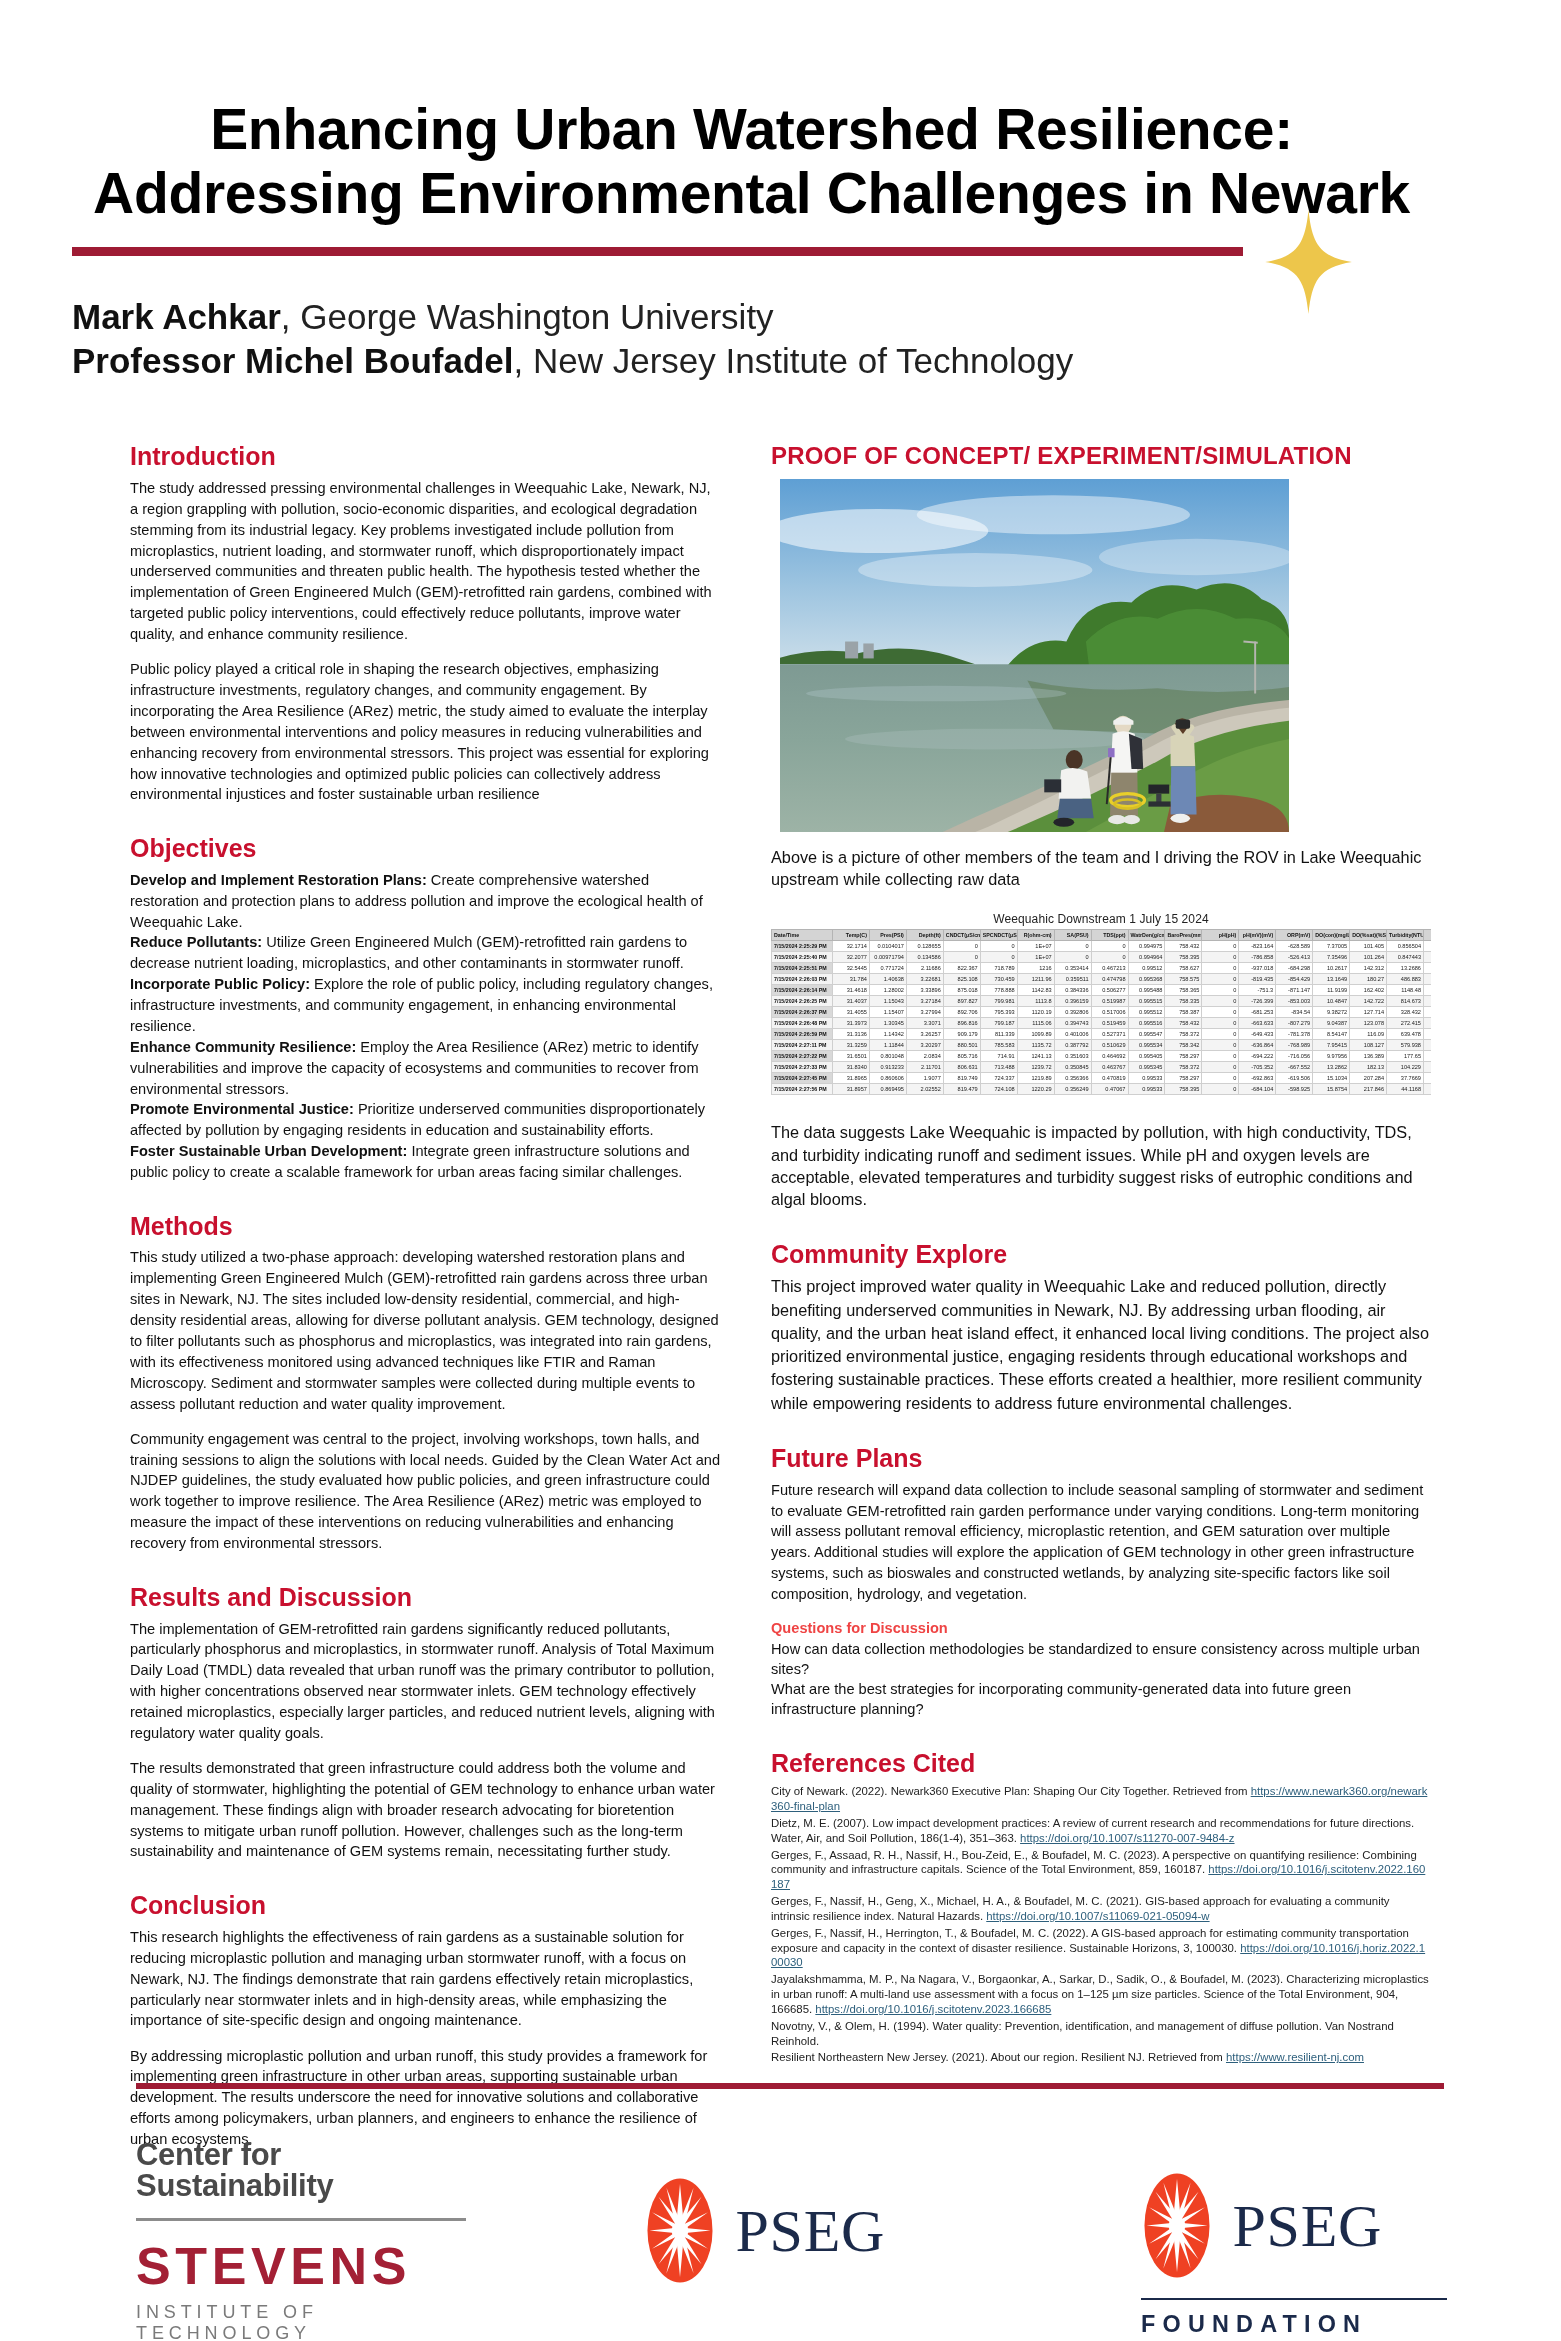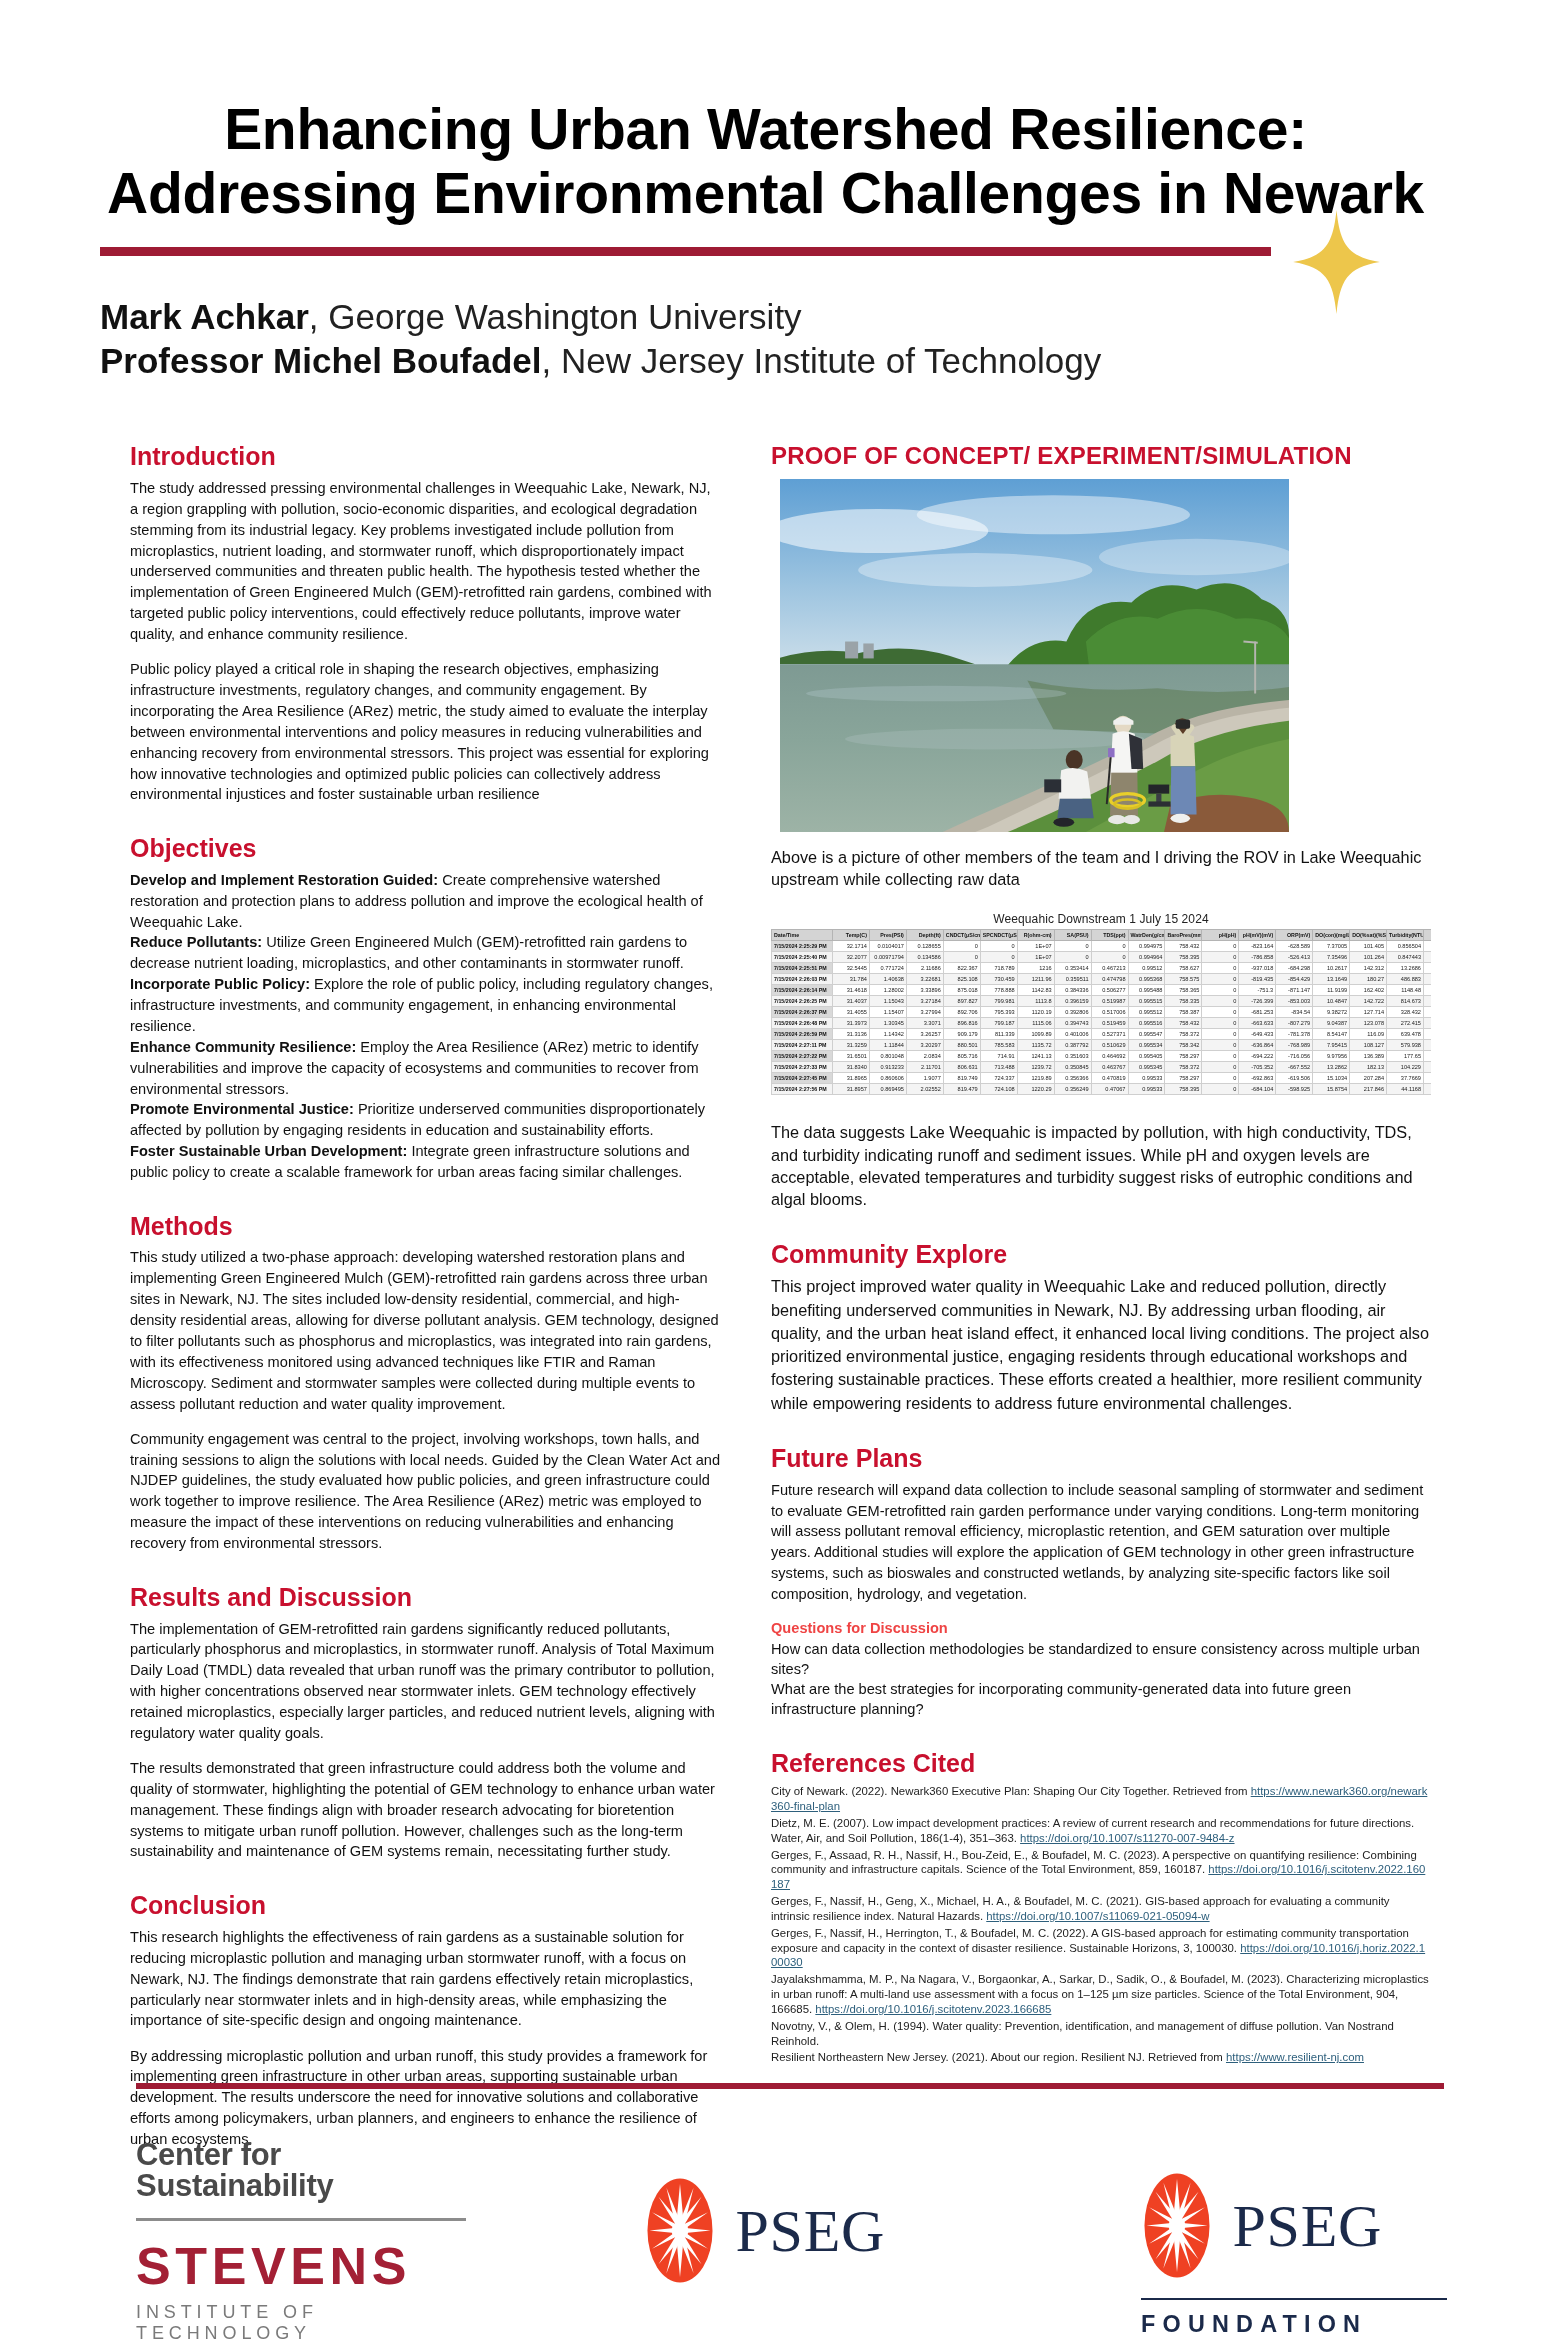--- a/index.html
+++ b/index.html
@@ -8,21 +8,21 @@
     width:1561px; height:2342px;
     background:#ffffff;
     font-family:"Liberation Sans", sans-serif;
     color:#1a1a1a;
     -webkit-font-smoothing:antialiased;
     overflow:hidden;
   }
   .poster { position:relative; width:1561px; height:2342px; box-sizing:border-box; }
 
   
-  .header { padding:98px 130px 0 100px; }
+  .header { padding:98px 130px 0 72px; }
   .poster-title {
     font-size:57px; line-height:1.12; font-weight:bold;
     text-align:center; color:#000; letter-spacing:-0.3px;
     margin:0 0 17px 0;
     font-family:"Liberation Sans", sans-serif;
   }
   .rule-wrap { position:relative; height:19.5px; }
   .title-rule {
     position:absolute; left:0; top:3.9px;
     width:1171px; height:9px; background:#9e1b34;
@@ -190,21 +190,21 @@
 
       <div class="sec-block">
         <h2 class="sec">Introduction</h2>
         <p class="body">The study addressed pressing environmental challenges in Weequahic Lake, Newark, NJ, a region grappling with pollution, socio-economic disparities, and ecological degradation stemming from its industrial legacy. Key problems investigated include pollution from microplastics, nutrient loading, and stormwater runoff, which disproportionately impact underserved communities and threaten public health. The hypothesis tested whether the implementation of Green Engineered Mulch (GEM)-retrofitted rain gardens, combined with targeted public policy interventions, could effectively reduce pollutants, improve water quality, and enhance community resilience.</p>
         <p class="body">Public policy played a critical role in shaping the research objectives, emphasizing infrastructure investments, regulatory changes, and community engagement. By incorporating the Area Resilience (ARez) metric, the study aimed to evaluate the interplay between environmental interventions and policy measures in reducing vulnerabilities and enhancing recovery from environmental stressors. This project was essential for exploring how innovative technologies and optimized public policies can collectively address environmental injustices and foster sustainable urban resilience</p>
       </div>
 
       <div class="sec-block">
         <h2 class="sec">Objectives</h2>
         <div id="objectives-list">
-            <div class="obj-item"><b>Develop and Implement Restoration Guided:</b><span> Create comprehensive watershed restoration and protection plans to address pollution and improve the ecological health of Weequahic Lake.</span></div>
+            <div class="obj-item"><b>Develop and Implement Restoration Plans:</b><span> Create comprehensive watershed restoration and protection plans to address pollution and improve the ecological health of Weequahic Lake.</span></div>
             <div class="obj-item"><b>Reduce Pollutants:</b><span> Utilize Green Engineered Mulch (GEM)-retrofitted rain gardens to decrease nutrient loading, microplastics, and other contaminants in stormwater runoff.</span></div>
             <div class="obj-item"><b>Incorporate Public Policy:</b><span> Explore the role of public policy, including regulatory changes, infrastructure investments, and community engagement, in enhancing environmental resilience.</span></div>
             <div class="obj-item"><b>Enhance Community Resilience:</b><span> Employ the Area Resilience (ARez) metric to identify vulnerabilities and improve the capacity of ecosystems and communities to recover from environmental stressors.</span></div>
             <div class="obj-item"><b>Promote Environmental Justice:</b><span> Prioritize underserved communities disproportionately affected by pollution by engaging residents in education and sustainability efforts.</span></div>
             <div class="obj-item"><b>Foster Sustainable Urban Development:</b><span> Integrate green infrastructure solutions and public policy to create a scalable framework for urban areas facing similar challenges.</span></div>
           </div>
       </div>
 
       <div class="sec-block">
         <h2 class="sec">Methods</h2>

